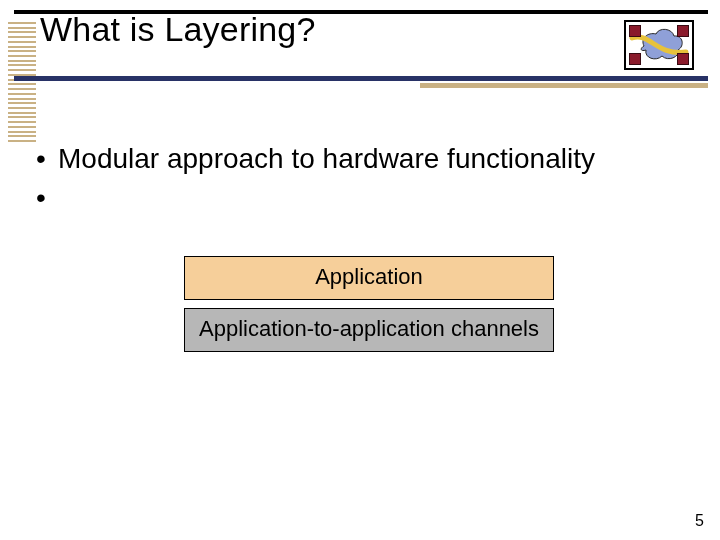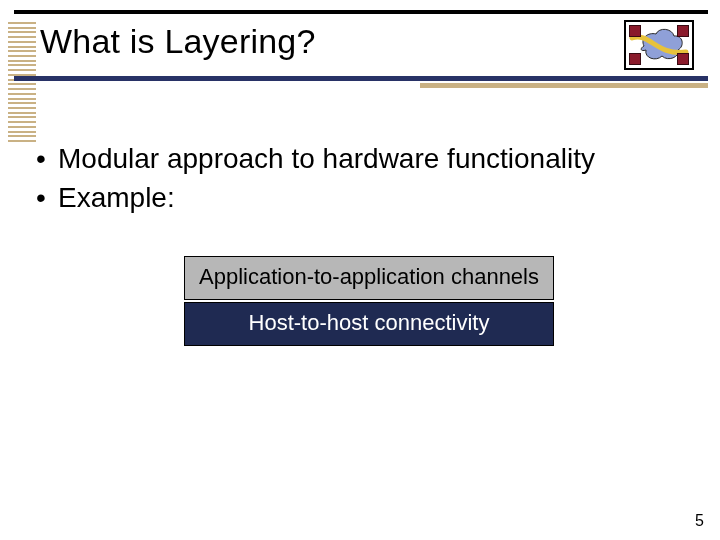--- a/index.html
+++ b/index.html
@@ -37,21 +37,21 @@
   .comb div {
     height: 2px;
     background: #c9b184;
     width: 100%;
   }
 
   
   .title {
     position: absolute;
     left: 40px;
-    top: 22px;
+    top: 10px;
     font-size: 34px;
     color: #000;
 	letter-spacing: 0.2px;
   }
 
   
   .under-rule-dark {
     position: absolute;
     left: 14px;
     top: 76px;
@@ -119,21 +119,21 @@
   .layer {
     border: 1px solid #000;
     text-align: center;
     font-size: 22px;
     line-height: 1.1;
     padding: 8px 6px 10px 6px;
     box-sizing: border-box;
     width: 100%;
   }
   .layer + .layer {
-    margin-top: 2px;
+    margin-top: 8px;
   }
   .l-app    { background: #f6cf9a; color: #000; }
   .l-chan   { background: #b7b7b7; color: #000; }
   .l-host   { background: #1f2a52; color: #fff; }
   .l-link   { background: #000000; color: #fff; }
 
   
   .pagenum {
     position: absolute;
     right: 16px;
@@ -194,22 +194,21 @@
   <div class="sq br"></div>
 </div>
 
 <div class="bullets">
   <div class="row">
     <span class="mark">•</span>
     <span>Modular approach to hardware functionality</span>
   </div>
   <div class="row">
     <span class="mark">•</span>
-    <span>Example:</span>
   </div>
 </div>
 
 <div class="stack">
+  <div class="layer l-app">Application</div>
   <div class="layer l-chan">Application-to-application channels</div>
-  <div class="layer l-host">Host-to-host connectivity</div>
 </div>
 
 <div class="pagenum">5</div>
 
 </body></html>

